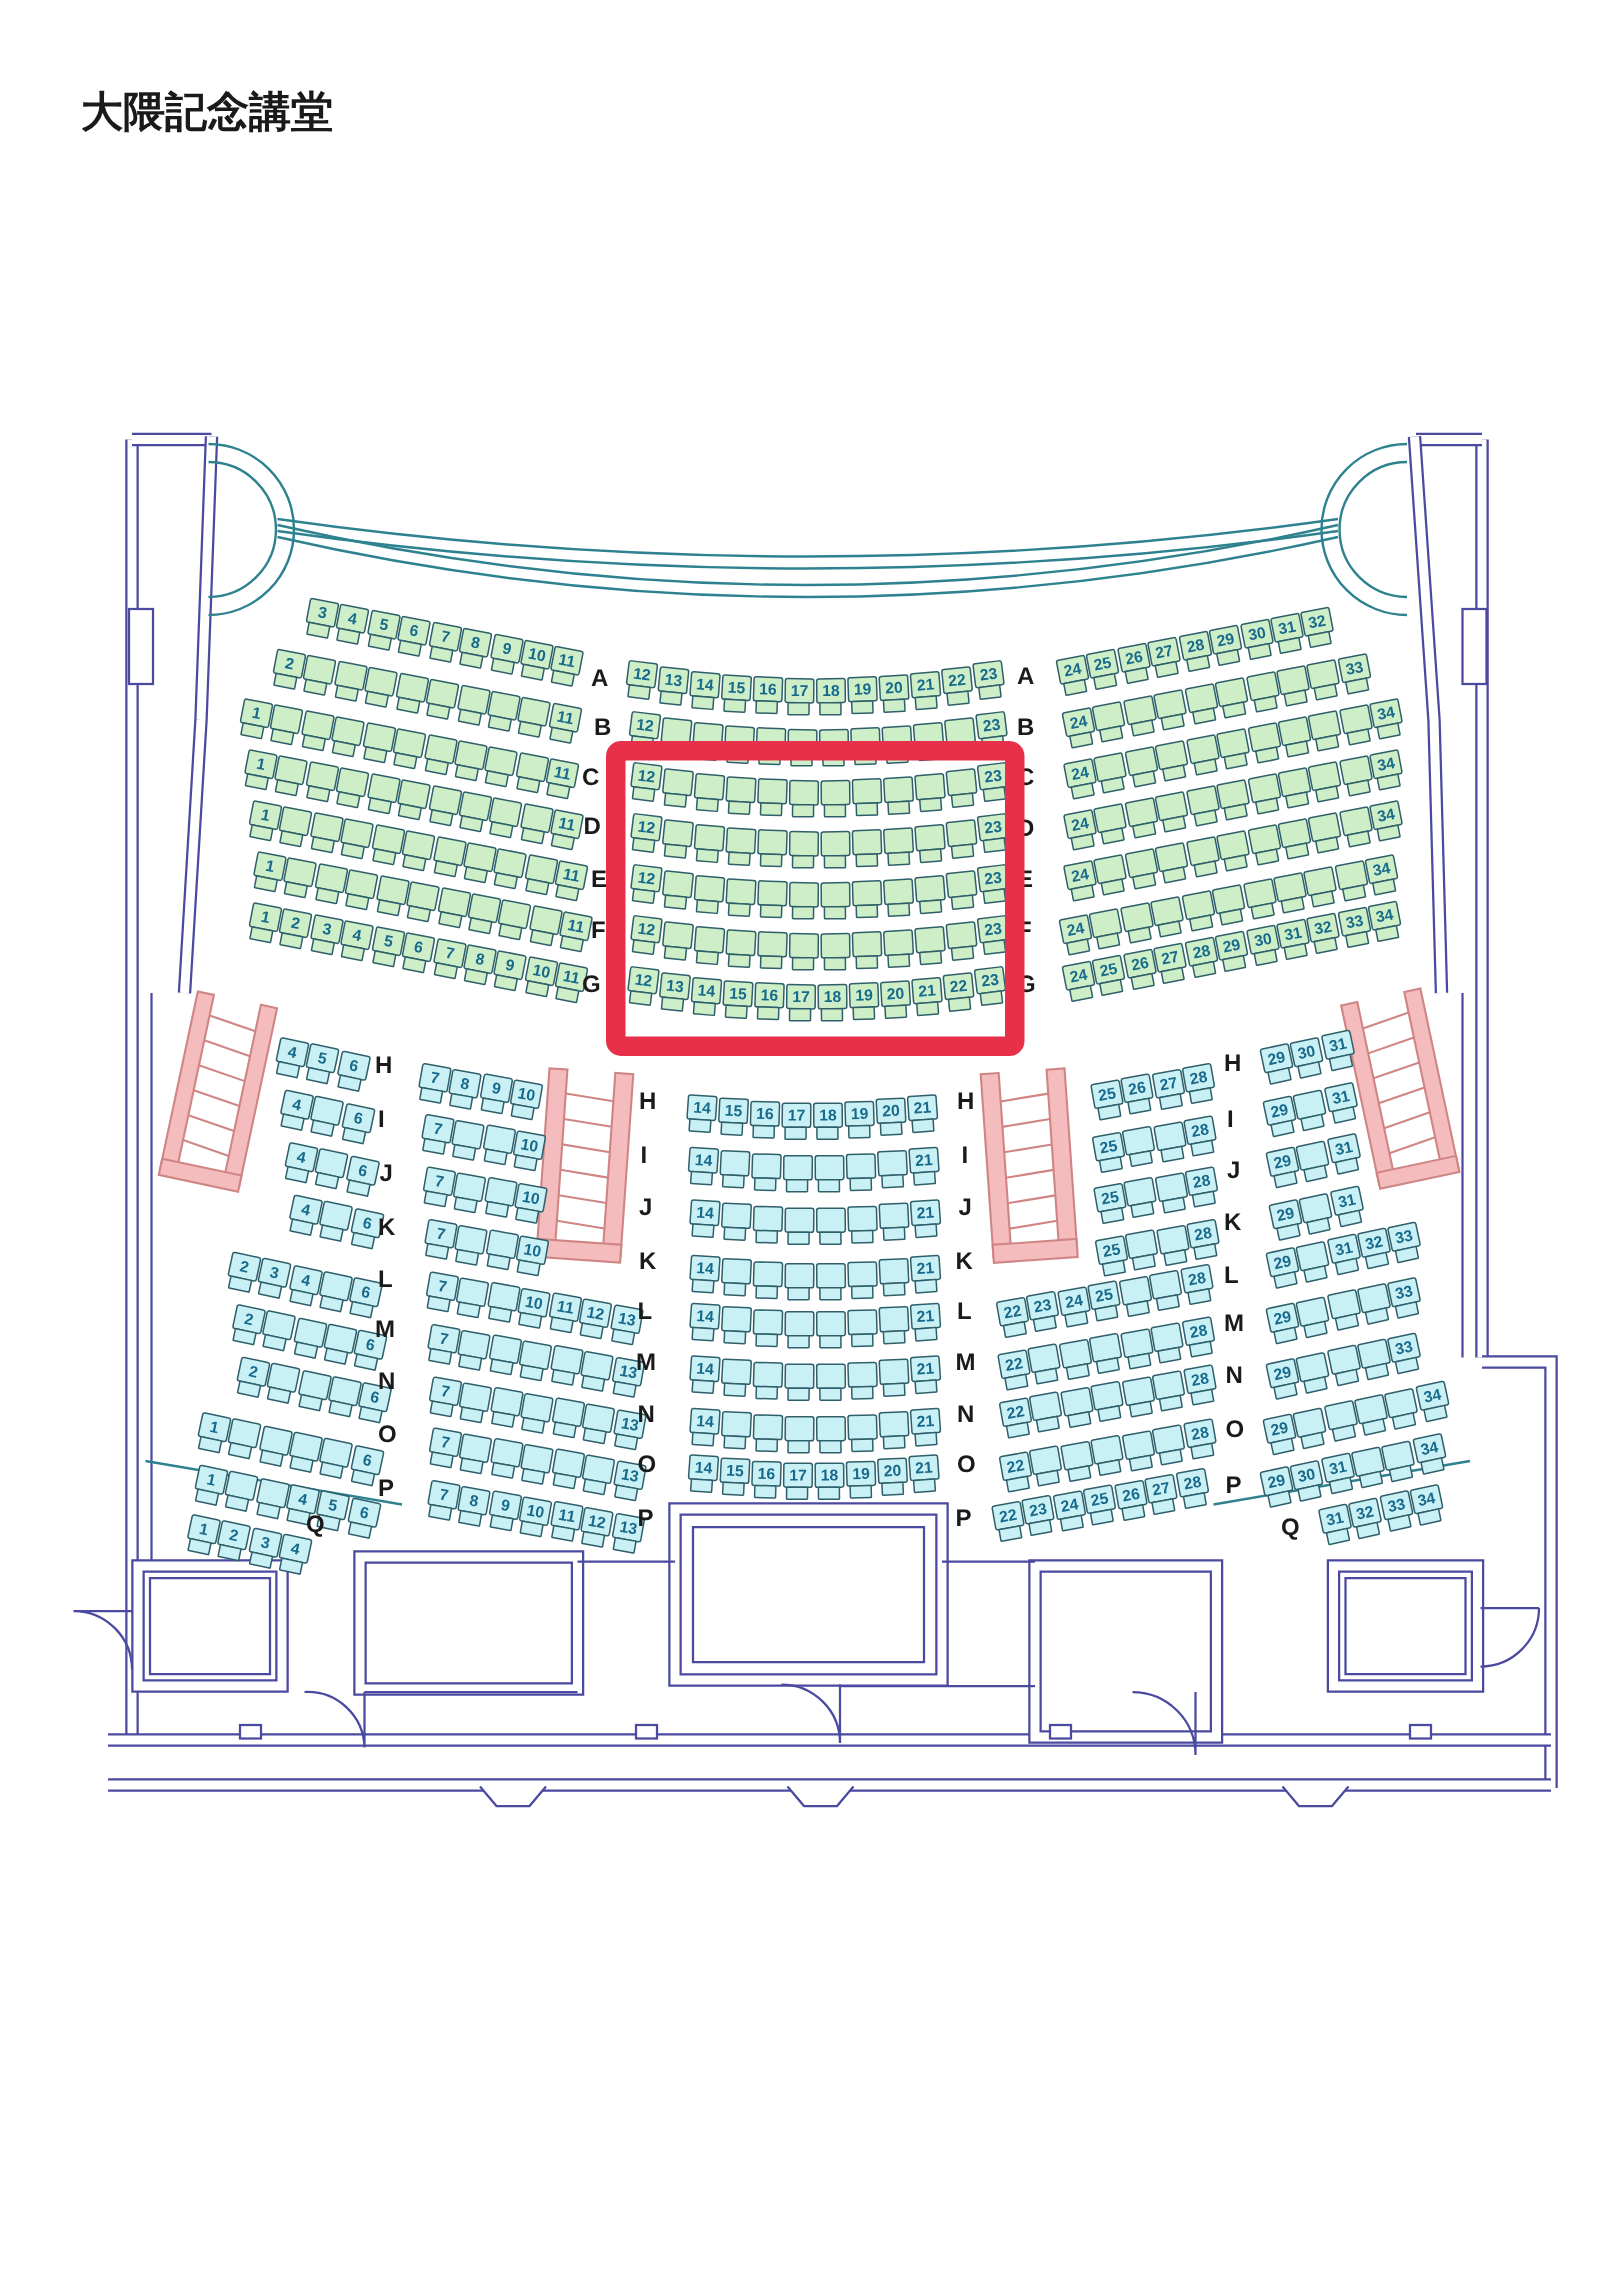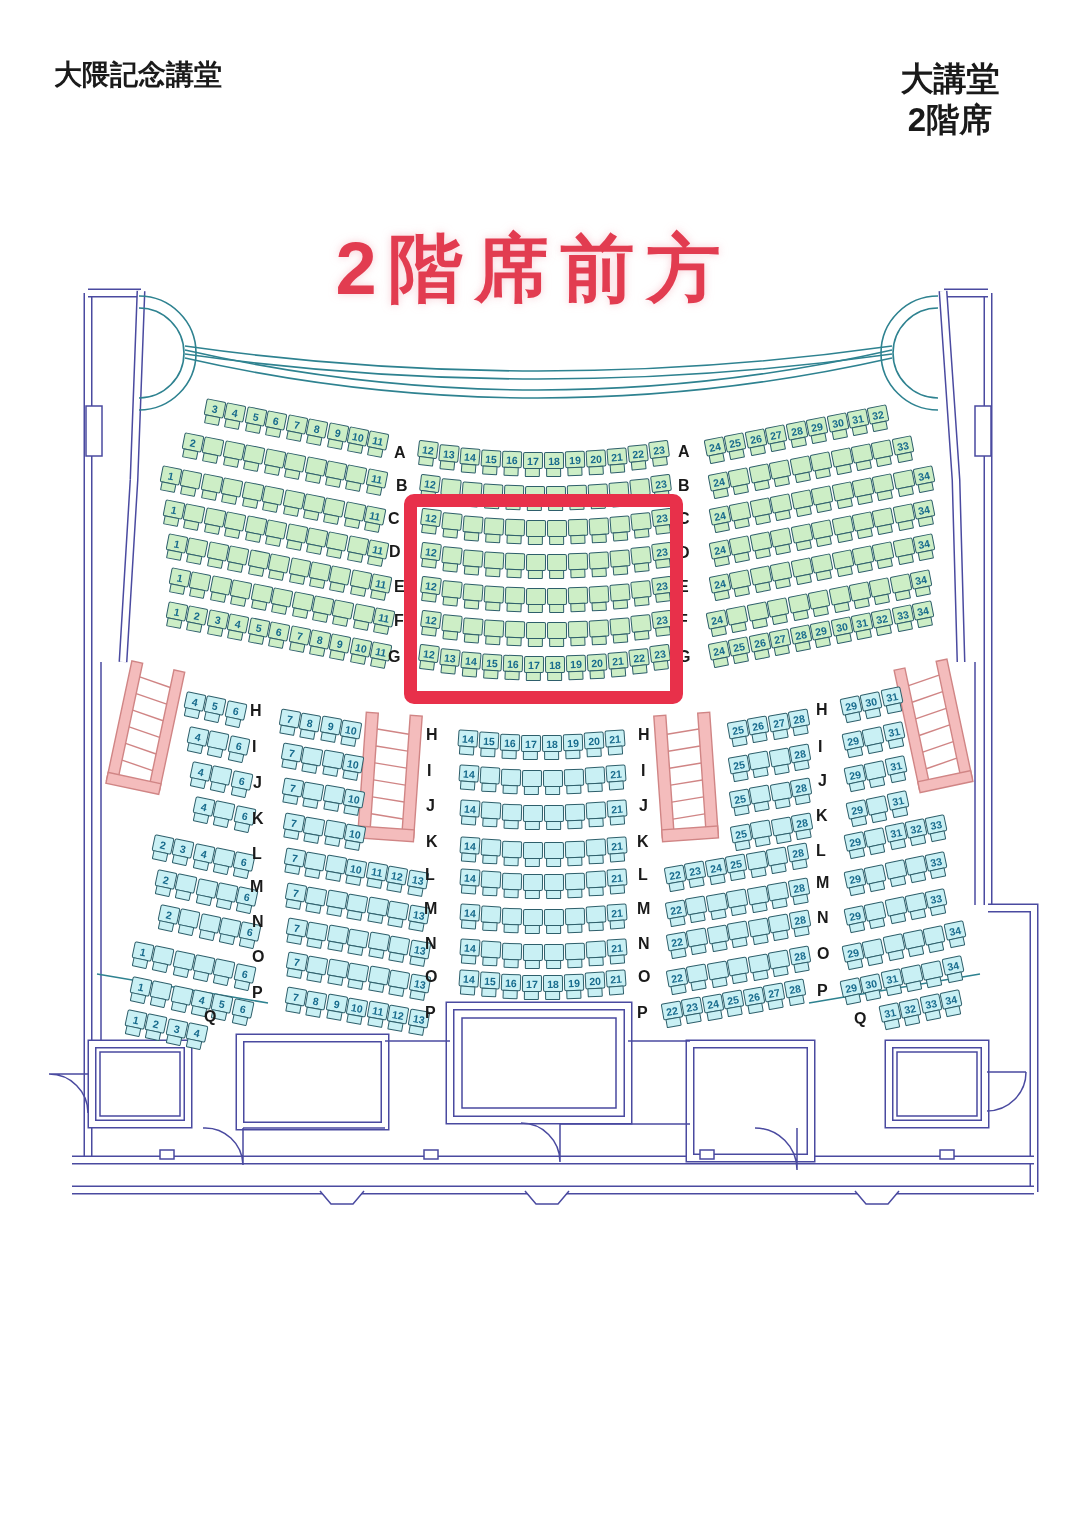--- a/index.html
+++ b/index.html
@@ -691,18 +691,13 @@
       <span class="rl" style="left: 816px; top: 874px;">M</span>
       <span class="rl" style="left: 817px; top: 909px;">N</span>
       <span class="rl" style="left: 817px; top: 945px;">O</span>
       <span class="rl" style="left: 817px; top: 982px;">P</span>
       <span class="rl" style="left: 854px; top: 1010px;">Q</span>
     </div>
 
   <div class="highlight-box"></div>
 
   <div class="venue-title">大隈記念講堂</div>
-  <div class="hall-title">
-    <span>大講堂</span><br>
-    <span>2階席</span>
-  </div>
-  <div class="red-title">2階席前方</div>
 </div>
 
 </body></html>

